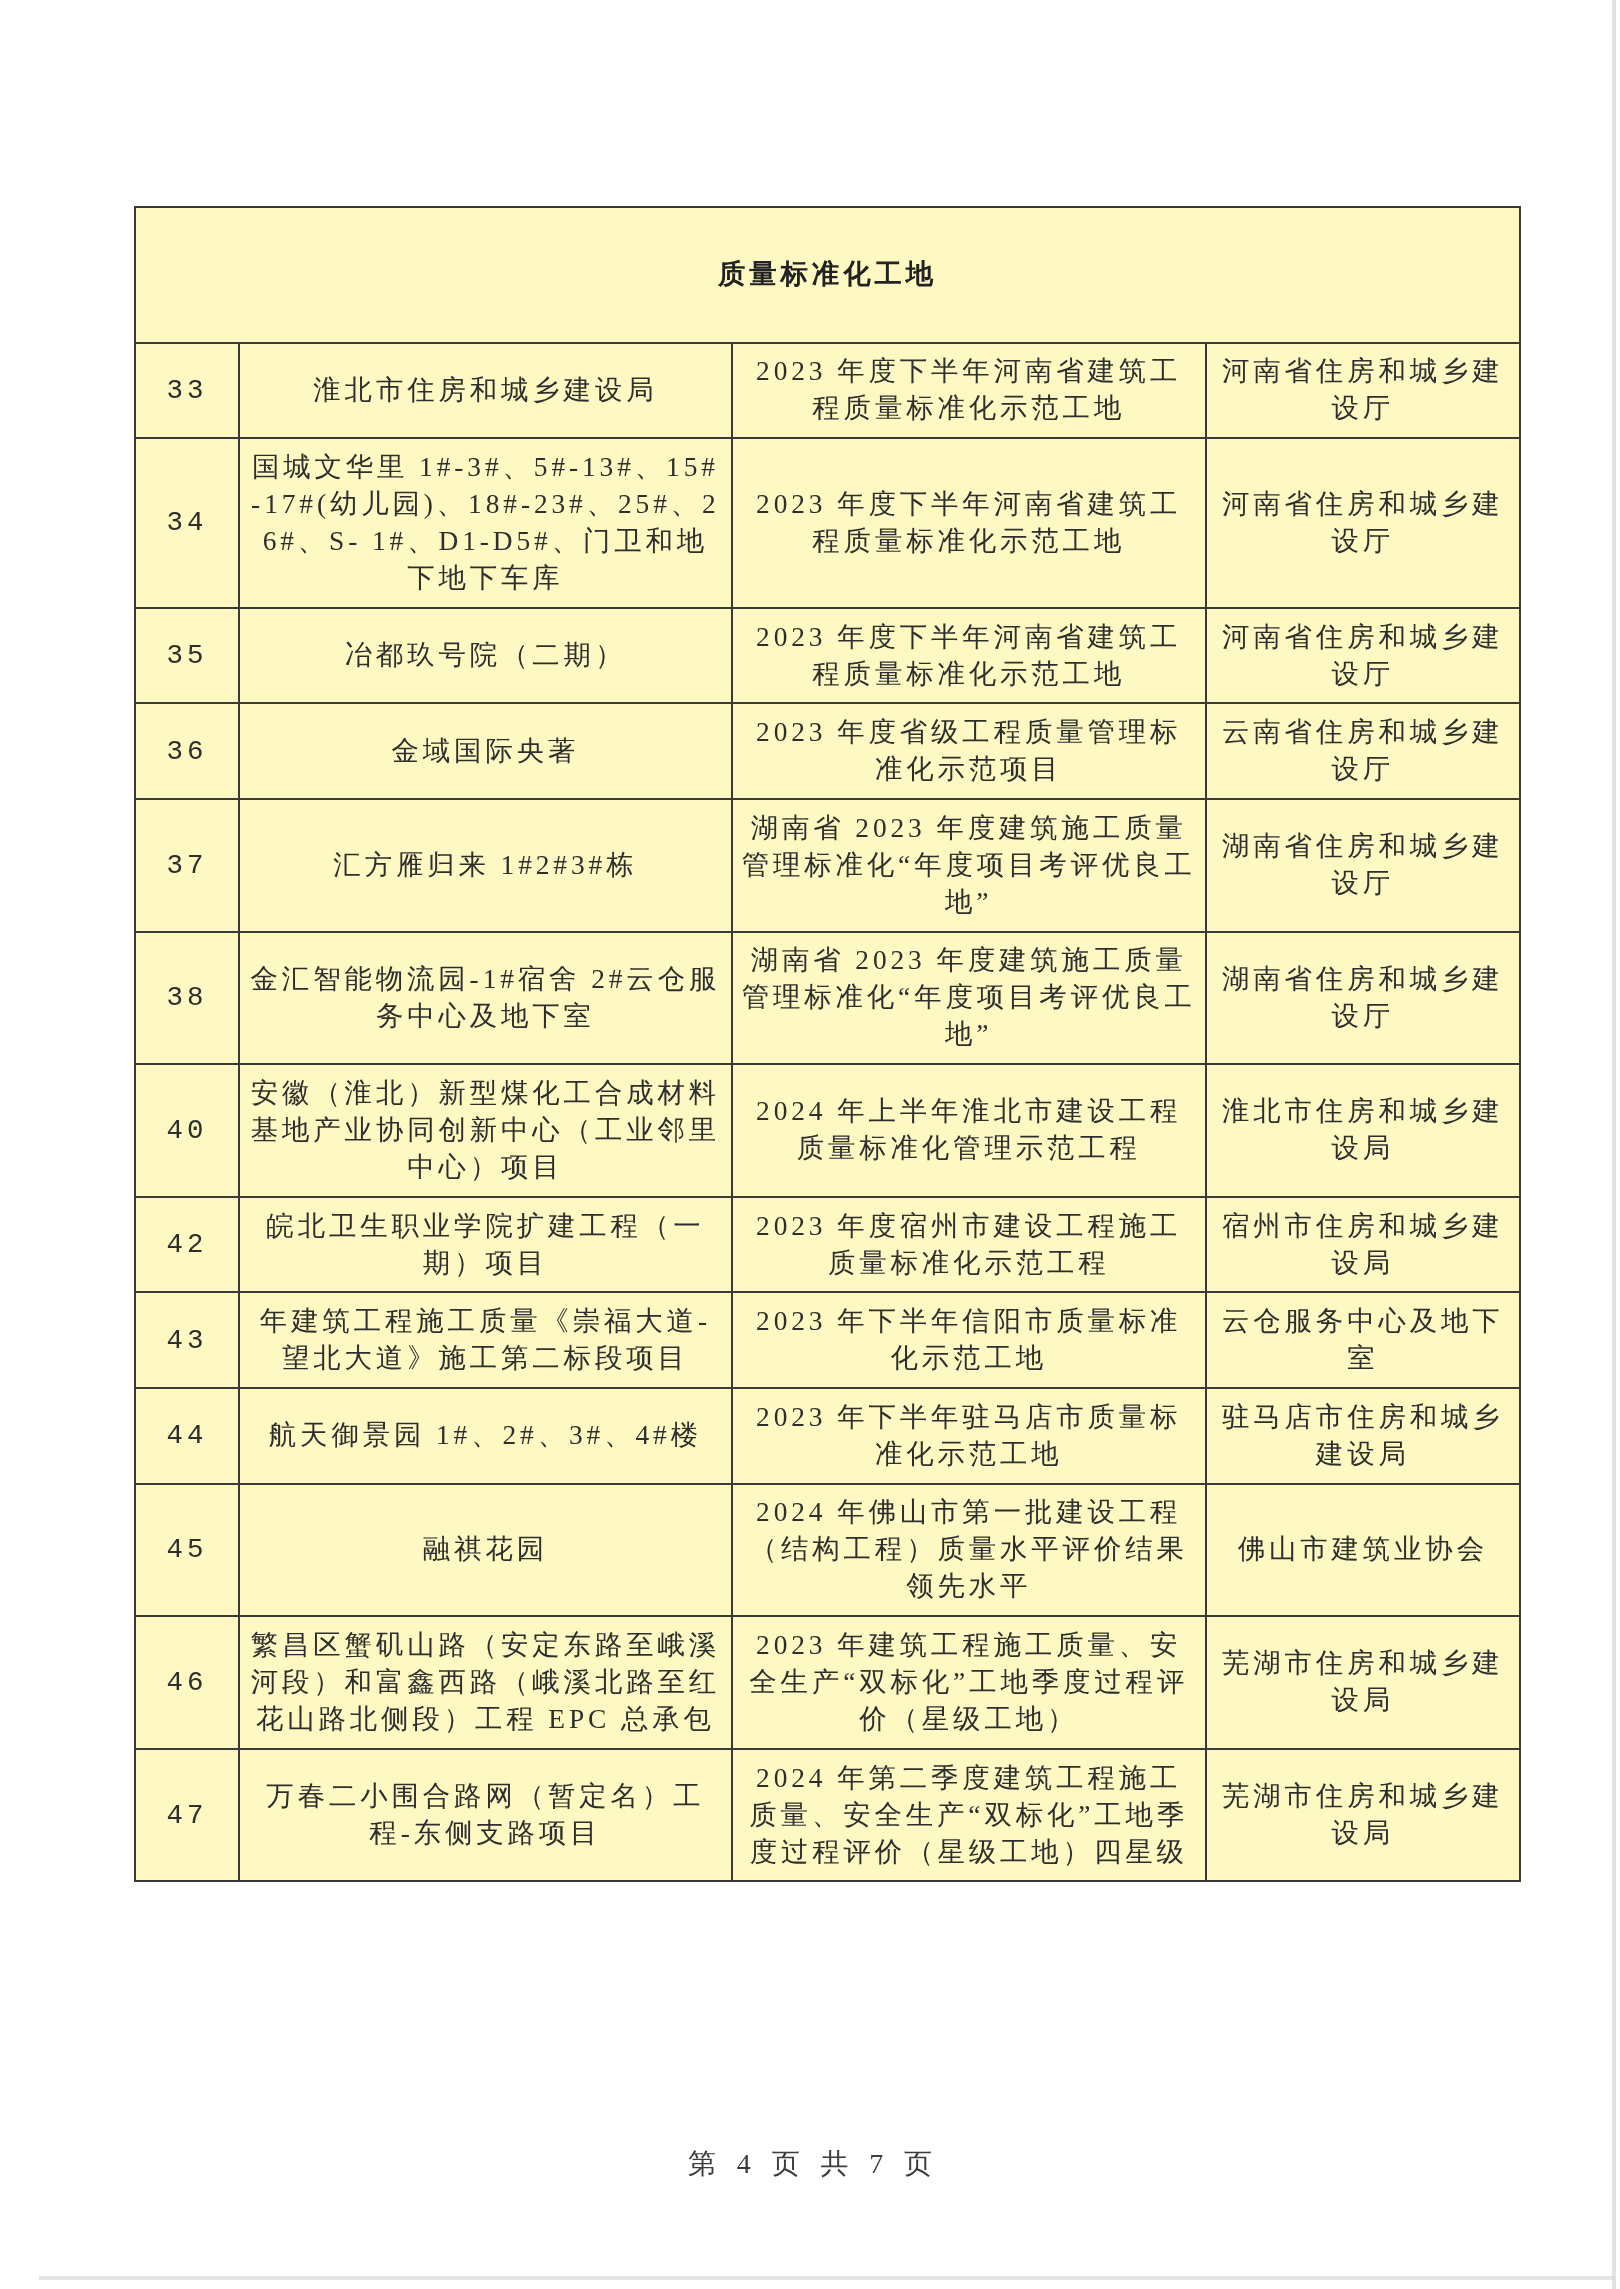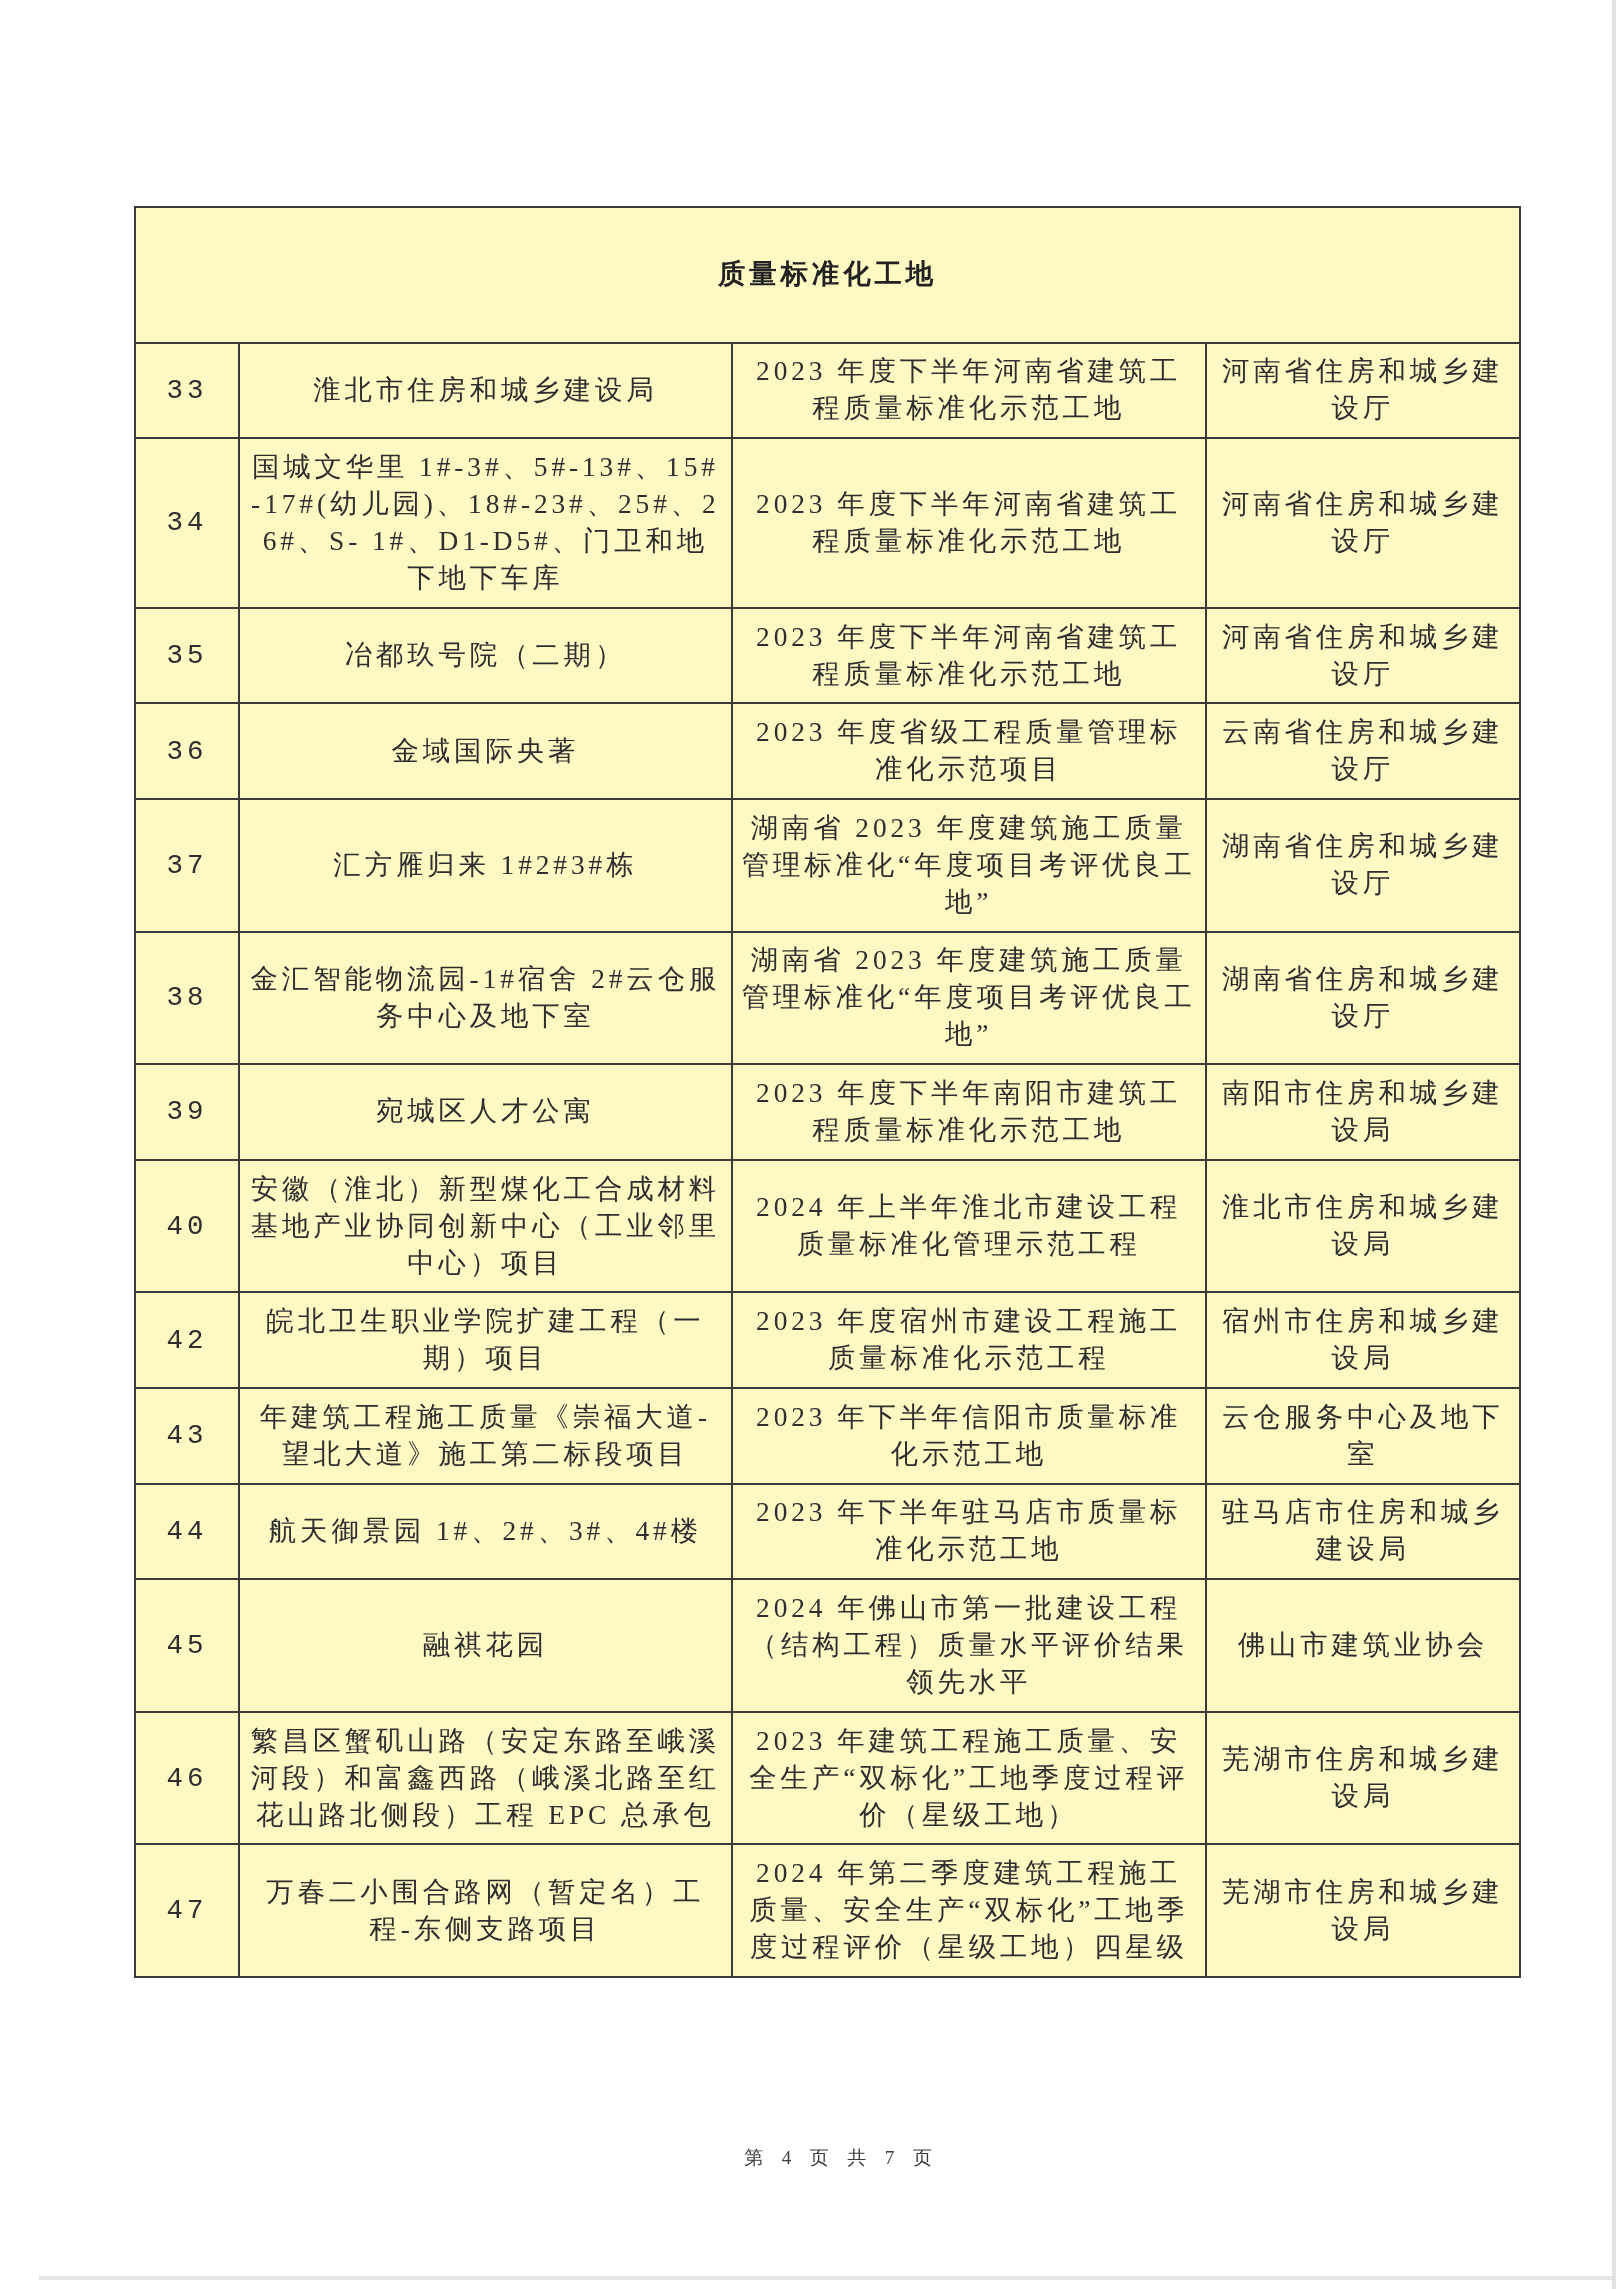--- a/index.html
+++ b/index.html
@@ -48,25 +48,25 @@
   td.c-no {
     letter-spacing: 0;
     font-size: 28px;
     font-family: Liberation Mono, monospace;
   }
   td.c-project { }
   td.c-award { }
   td.c-issuer { }
   .footer {
     position: absolute;
-    left: 148px;
+    left: 120px;
     top: 2145px;
     width: 1387px;
     text-align: center;
-    font-size: 19px;
+    font-size: 28px;
     letter-spacing: 6.9px;
     color: #3c3c3c;
   }
   
   .scan-edge-right {
     position: absolute;
     top: 0;
     left: 1612px;
     width: 3.9px;
     height: 2290px;
@@ -128,26 +128,20 @@
     <td class="c-award">湖南省 2023 年度建筑施工质量管理标准化“年度项目考评优良工地”</td>
     <td class="c-issuer">湖南省住房和城乡建设厅</td>
   </tr>
         <tr>
     <td class="c-no">38</td>
     <td class="c-project">金汇智能物流园-1#宿舍 2#云仓服务中心及地下室</td>
     <td class="c-award">湖南省 2023 年度建筑施工质量管理标准化“年度项目考评优良工地”</td>
     <td class="c-issuer">湖南省住房和城乡建设厅</td>
   </tr>
         <tr>
-    <td class="c-no">39</td>
-    <td class="c-project">宛城区人才公寓</td>
-    <td class="c-award">2023 年度下半年南阳市建筑工程质量标准化示范工地</td>
-    <td class="c-issuer">南阳市住房和城乡建设局</td>
-  </tr>
-        <tr>
     <td class="c-no">40</td>
     <td class="c-project">安徽（淮北）新型煤化工合成材料基地产业协同创新中心（工业邻里中心）项目</td>
     <td class="c-award">2024 年上半年淮北市建设工程质量标准化管理示范工程</td>
     <td class="c-issuer">淮北市住房和城乡建设局</td>
   </tr>
         <tr>
     <td class="c-no">42</td>
     <td class="c-project">皖北卫生职业学院扩建工程（一期）项目</td>
     <td class="c-award">2023 年度宿州市建设工程施工质量标准化示范工程</td>
     <td class="c-issuer">宿州市住房和城乡建设局</td>

